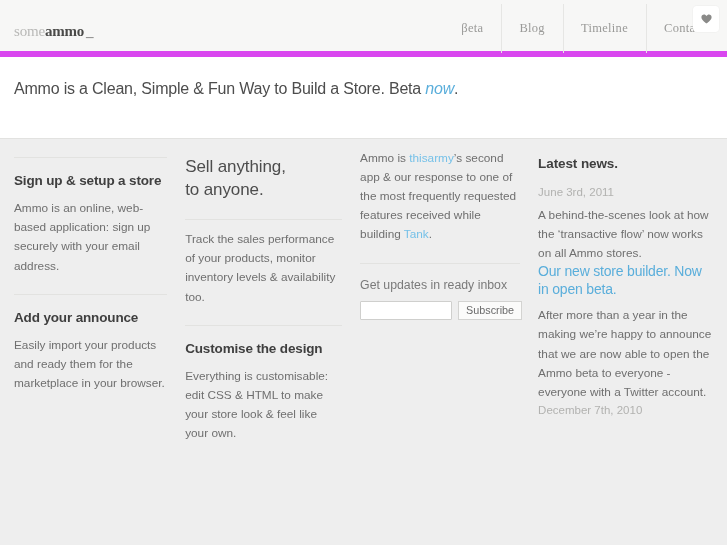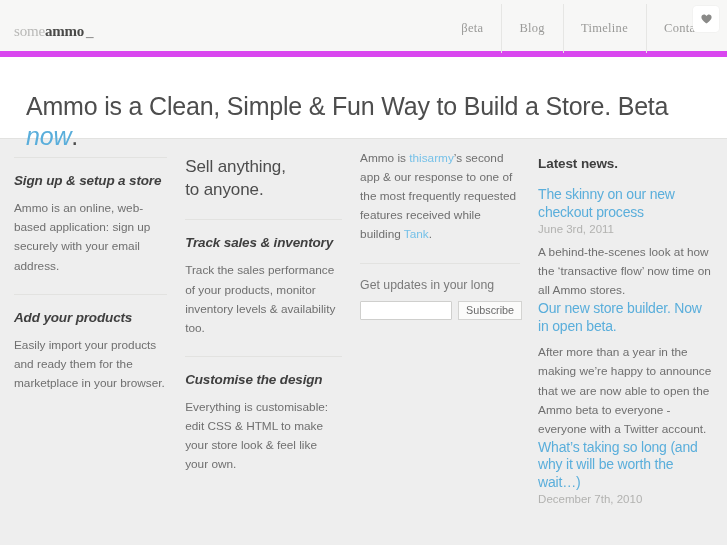--- a/index.html
+++ b/index.html
@@ -87,23 +87,23 @@
   .heart-box svg { display: block; }
 
   
   .hero {
     background: #ffffff;
     padding: 22px 0 0 0;
     height: 81px;
     box-sizing: border-box;
   }
   .hero-title {
-    margin: 12px;
+    margin: 0;
     padding: 0 14px;
-    font-size: 25px;
+    font-size: 16px;
     font-weight: normal;
     color: #4d4d4d;
     letter-spacing: -0.2px;
     line-height: 1.2;
   }
   .hero-title .now {
     color: #5aaedb;
     font-style: italic;
   }
 
@@ -143,21 +143,20 @@
     margin: 18px 0 0 0;
   }
 
   .sub-head {
     margin: 15px 0 0 0;
     font-size: 13.5px;
     font-weight: bold;
     color: #3f3f3f;
     letter-spacing: -0.15px;
     line-height: 1.2;
-    font-style: italic;
   }
   .body-text {
     margin: 10px 0 0 0;
     font-size: 11.8px;
     color: #6f6f6f;
     line-height: 1.62;
   }
 
   .col-head {
     margin: 17px 0 0 0;
@@ -263,61 +262,58 @@
 </div>
 <div class="hero-rule"></div>
 
 <div class="columns">
 
   <div class="col col-1">
     <div class="rule"></div>
     <h3 class="sub-head">Sign up &amp; setup a store</h3>
     <p class="body-text">Ammo is an online, web-based application: sign up securely with your email address.</p>
     <div class="rule"></div>
-    <h3 class="sub-head">Add your products</h3>
+    <h3 class="sub-head">Add your announce</h3>
     <p class="body-text">Easily import your products and ready them for the marketplace in your browser.</p>
   </div>
 
   <div class="col col-2">
     <h2 class="lede">
       <span>Sell anything,</span><br>
       <span>to anyone.</span>
     </h2>
     <div class="rule"></div>
-    <h3 class="sub-head">Track sales &amp; inventory</h3>
     <p class="body-text">Track the sales performance of your products, monitor inventory levels &amp; availability too.</p>
     <div class="rule"></div>
     <h3 class="sub-head">Customise the design</h3>
     <p class="body-text">Everything is customisable: edit CSS &amp; HTML to make your store look &amp; feel like your own.</p>
   </div>
 
   <div class="col col-3">
     <p class="body-text"><span>Ammo is </span><a class="link">thisarmy</a><span>’s second app &amp; our response to one of the most frequently requested features received while building </span><a class="link">Tank</a><span>.</span></p>
     <div class="rule"></div>
-    <p class="form-label">Get updates in your long</p>
+    <p class="form-label">Get updates in ready inbox</p>
     <form class="form-row">
       <input class="email-input" type="text" placeholder="" style="">
       <button class="subscribe-btn" type="submit">Subscribe</button>
     </form>
   </div>
 
   <div class="col col-4">
     <h3 class="col-head">Latest news.</h3>
 
     <div class="news-item">
-      <a class="news-title">The skinny on our new checkout process</a>
       <p class="news-date">June 3rd, 2011</p>
-      <p class="news-excerpt">A behind-the-scenes look at how the ‘transactive flow’ now time on all Ammo stores.</p>
+      <p class="news-excerpt">A behind-the-scenes look at how the ‘transactive flow’ now works on all Ammo stores.</p>
     </div>
 
     <div class="news-item">
       <a class="news-title">Our new store builder. Now in open beta.</a>
       <p class="news-excerpt">After more than a year in the making we’re happy to announce that we are now able to open the Ammo beta to everyone - everyone with a Twitter account.</p>
     </div>
 
     <div class="news-item">
-      <a class="news-title">What’s taking so long (and why it will be worth the wait…)</a>
       <p class="news-date">December 7th, 2010</p>
 
     </div>
   </div>
 
 </div>
 
 </body></html>

